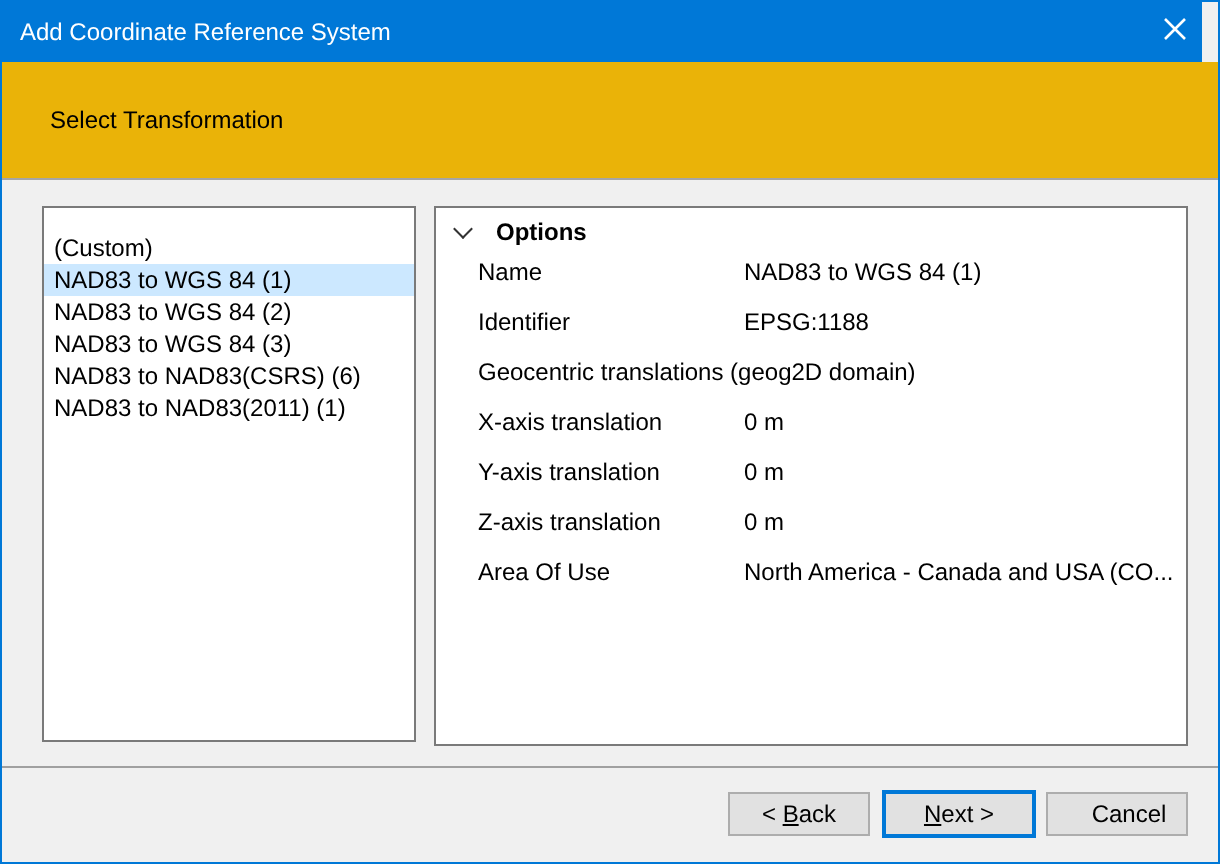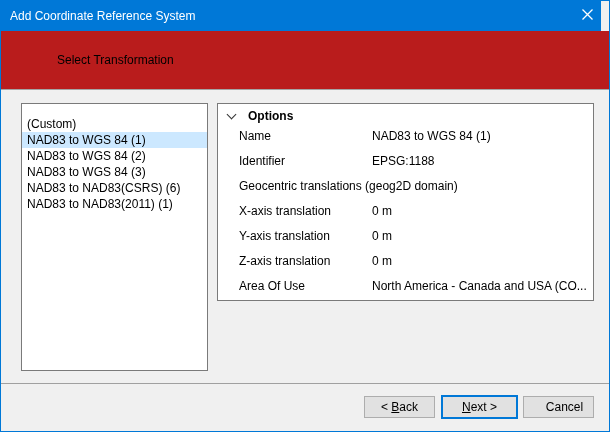--- a/index.html
+++ b/index.html
@@ -23,42 +23,42 @@
   }
   .titlebar-title { font-size: 12px; white-space: nowrap; }
   .close-btn {
     position: absolute; top: 0; right: 0; width: 44px; height: 30px;
     display: flex; align-items: center; justify-content: center;
     background: transparent; border: none; cursor: pointer;
   }
 
   .wizard-header {
     position: absolute; top: 30px; left: 0; right: 0; height: 59px;
-    background: #b91c1c;
+    background: #eab308;
     border-bottom: 1px solid #a5a5a5;
     display: flex; align-items: center;
-    padding-left: 56px;
+    padding-left: 24px;
   }
 
   .listbox {
     position: absolute; left: 20px; top: 102px;
     width: 187px; height: 268px;
     background: #ffffff; border: 1px solid #7a7a7a;
     padding-top: 12px; overflow: hidden;
   }
   .list-item {
     height: 16px; line-height: 16px;
     padding-left: 5px; white-space: nowrap;
     cursor: default;
   }
   .list-item.selected { background: #cce8ff; }
 
   .options-panel {
     position: absolute; left: 216px; top: 102px;
-    width: 377px; height: 198px;
+    width: 377px; height: 270px;
     background: #ffffff; border: 1px solid #7a7a7a;
     overflow: hidden;
   }
   .options-header {
     position: absolute; top: 5px; left: 8px;
     display: flex; align-items: center;
   }
   .chevron-down {
     width: 7px; height: 7px;
     border-right: 1.4px solid #333; border-bottom: 1.4px solid #333;

